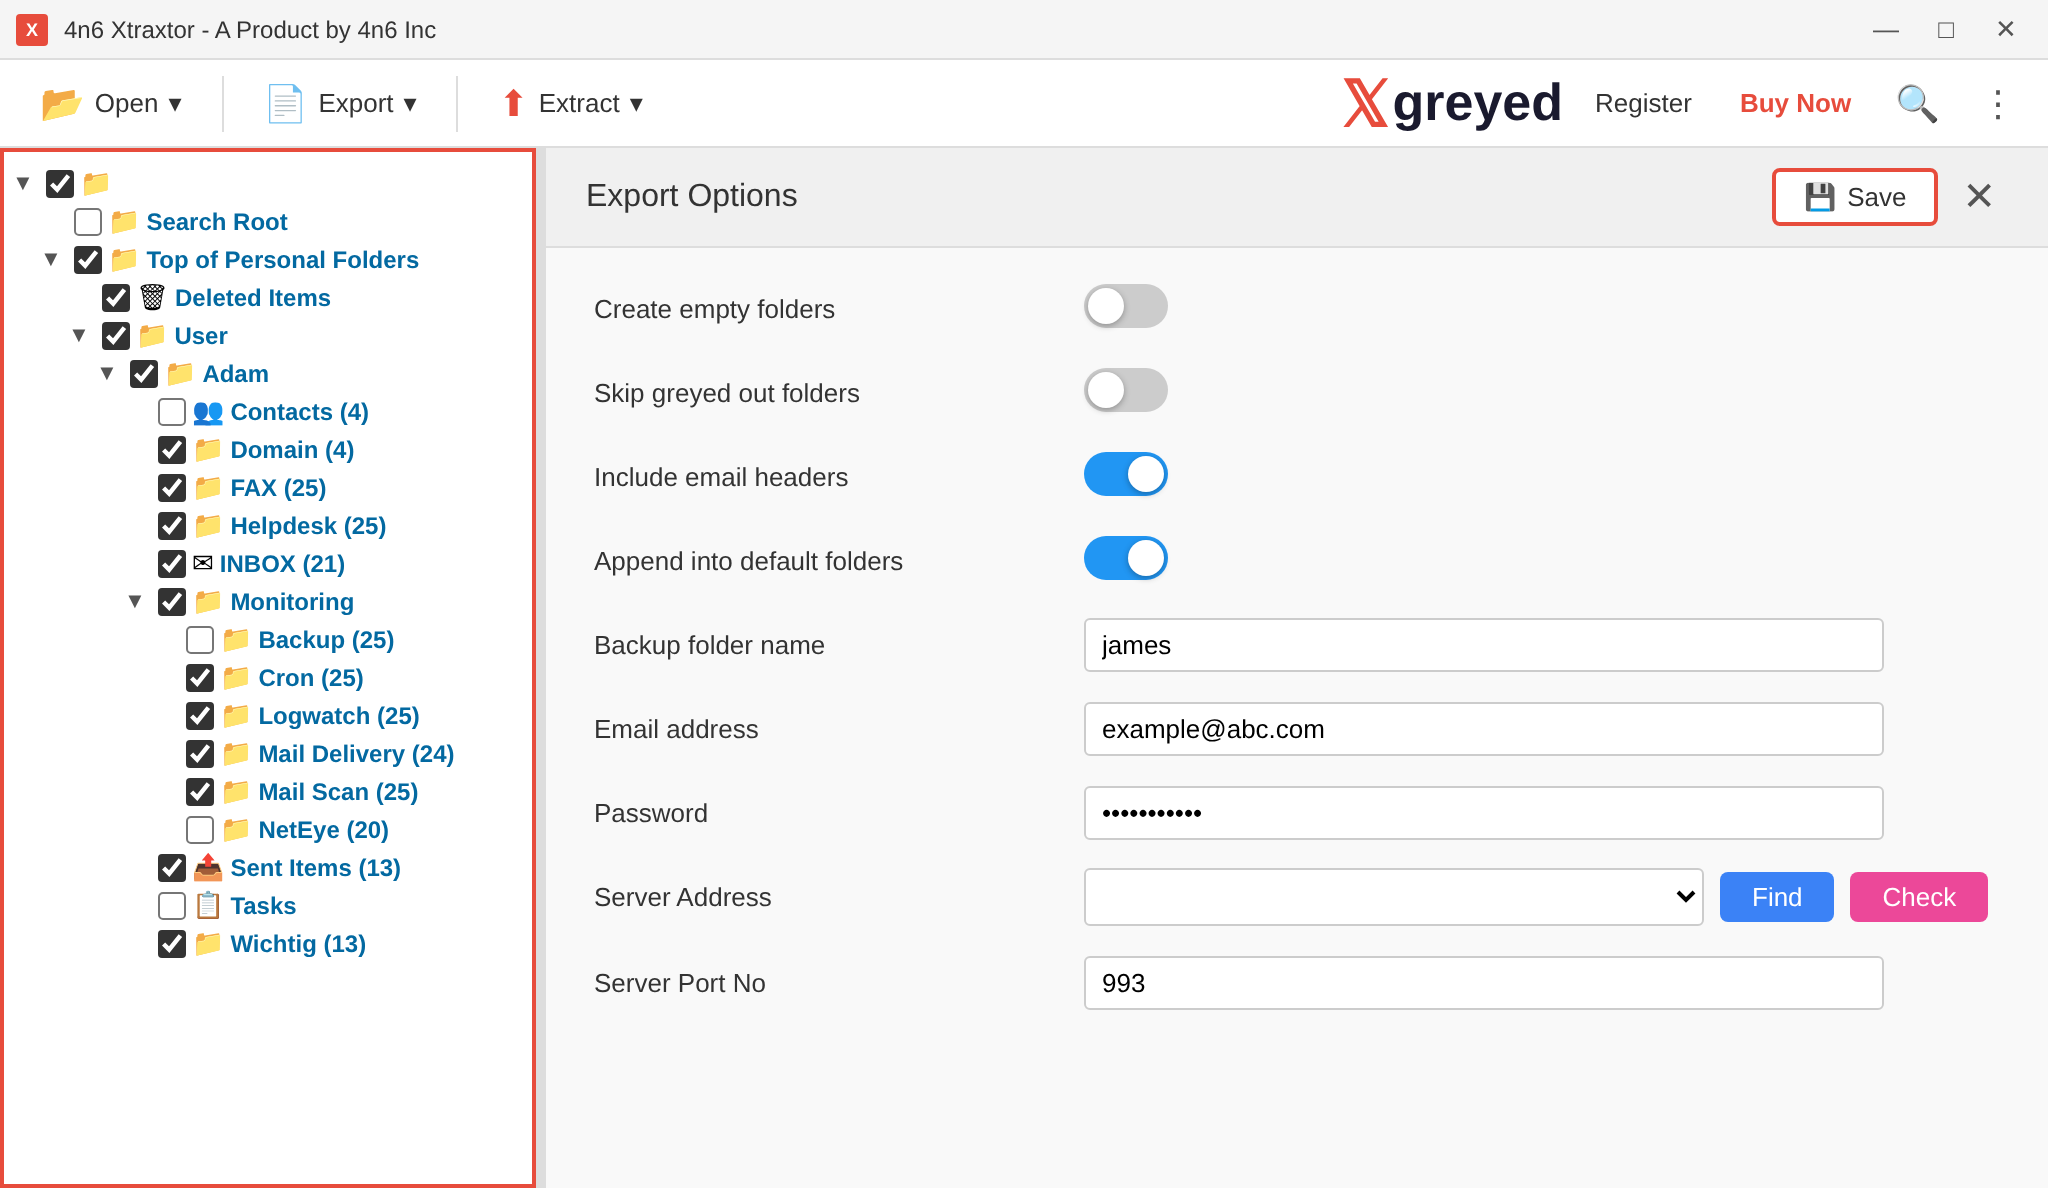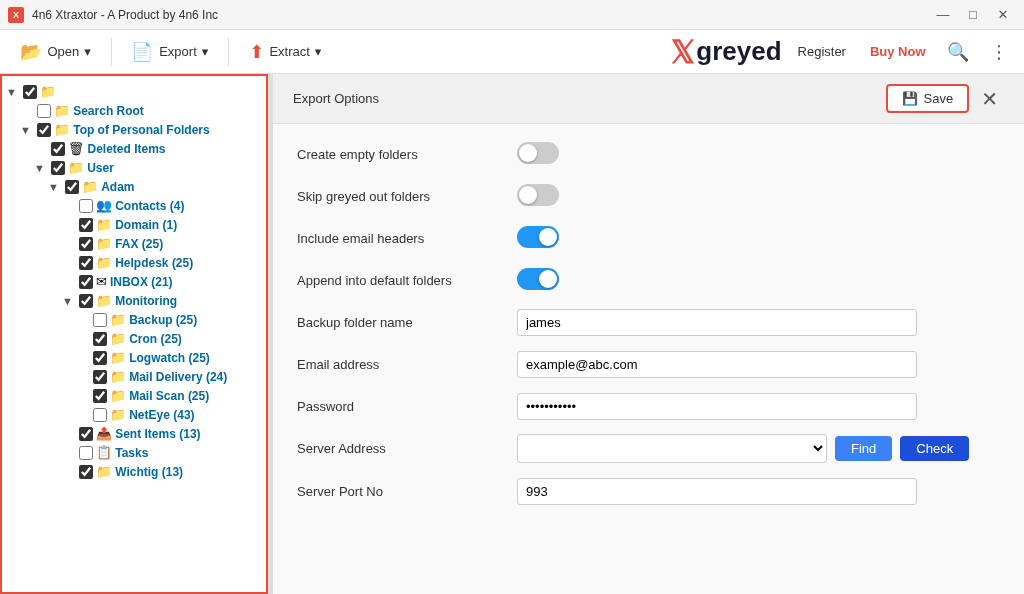--- a/index.html
+++ b/index.html
@@ -91,40 +91,40 @@
       flex-direction: column;
     }
     .export-header {
       display: flex;
       align-items: center;
       justify-content: space-between;
       padding: 10px 20px;
       background: #f0f0f0;
       border-bottom: 1px solid #ddd;
     }
-    .export-title { font-size: 13px; font-weight: 500; color: #333; }
+    .export-title { font-size: 16px; font-weight: 500; color: #333; }
     .export-actions { display: flex; gap: 6px; }
     .save-btn {
       display: flex; align-items: center; gap: 5px;
       padding: 5px 14px;
       background: #fff;
       border: 2px solid #e74c3c;
       border-radius: 4px;
       cursor: pointer;
       font-size: 13px;
       font-weight: 500;
       color: #333;
     }
     .close-panel-btn {
       background: none; border: none; cursor: pointer;
       font-size: 20px; color: #555; padding: 2px 6px;
     }
 
     .export-body { padding: 16px 24px; display: flex; flex-direction: column; gap: 14px; }
-    .option-row { display: flex; align-items: center; min-height: 28px; }
+    .option-row { display: flex; align-items: center; min-height: 28px; gap: 25px; }
     .option-label { width: 220px; font-size: 13px; color: #333; }
     .option-control { flex: 1; }
 
     
     .toggle-switch {
       width: 42px; height: 22px;
       border-radius: 11px;
       position: relative;
       cursor: pointer;
       display: inline-block;
@@ -166,21 +166,21 @@
     .action-btn {
       padding: 5px 16px;
       border: none;
       border-radius: 4px;
       font-size: 13px;
       font-weight: 500;
       cursor: pointer;
       color: white;
     }
     .find-btn { background: #3b82f6; }
-    .check-btn { background: #1d4ed8; }
+    .check-btn { background: #ec4899; }
 
     
     .splitter {
       width: 5px;
       background: #ddd;
       cursor: col-resize;
     }
   </style>
 </head>
 <body>
@@ -278,21 +278,21 @@
       <span class="tree-toggle">&nbsp;</span>
       <input type="checkbox" class="tree-checkbox" style="">
       <span class="tree-folder-icon">👥</span>
       <span class="tree-label">Contacts (4)</span>
     </div>
 
     <div class="tree-item indent5">
       <span class="tree-toggle">&nbsp;</span>
       <input type="checkbox" class="tree-checkbox" checked="" style="">
       <span class="tree-folder-icon">📁</span>
-      <span class="tree-label">Domain (1)</span>
+      <span class="tree-label">Domain (4)</span>
     </div>
 
     <div class="tree-item indent5">
       <span class="tree-toggle">&nbsp;</span>
       <input type="checkbox" class="tree-checkbox" checked="" style="">
       <span class="tree-folder-icon">📁</span>
       <span class="tree-label">FAX (25)</span>
     </div>
 
     <div class="tree-item indent5">
@@ -348,21 +348,21 @@
       <span class="tree-toggle">&nbsp;</span>
       <input type="checkbox" class="tree-checkbox" checked="" style="">
       <span class="tree-folder-icon">📁</span>
       <span class="tree-label">Mail Scan (25)</span>
     </div>
 
     <div class="tree-item indent6">
       <span class="tree-toggle">&nbsp;</span>
       <input type="checkbox" class="tree-checkbox" style="">
       <span class="tree-folder-icon">📁</span>
-      <span class="tree-label">NetEye (43)</span>
+      <span class="tree-label">NetEye (20)</span>
     </div>
 
     <div class="tree-item indent5">
       <span class="tree-toggle">&nbsp;</span>
       <input type="checkbox" class="tree-checkbox" checked="" style="">
       <span class="tree-folder-icon">📤</span>
       <span class="tree-label">Sent Items (13)</span>
     </div>
 
     <div class="tree-item indent5">

